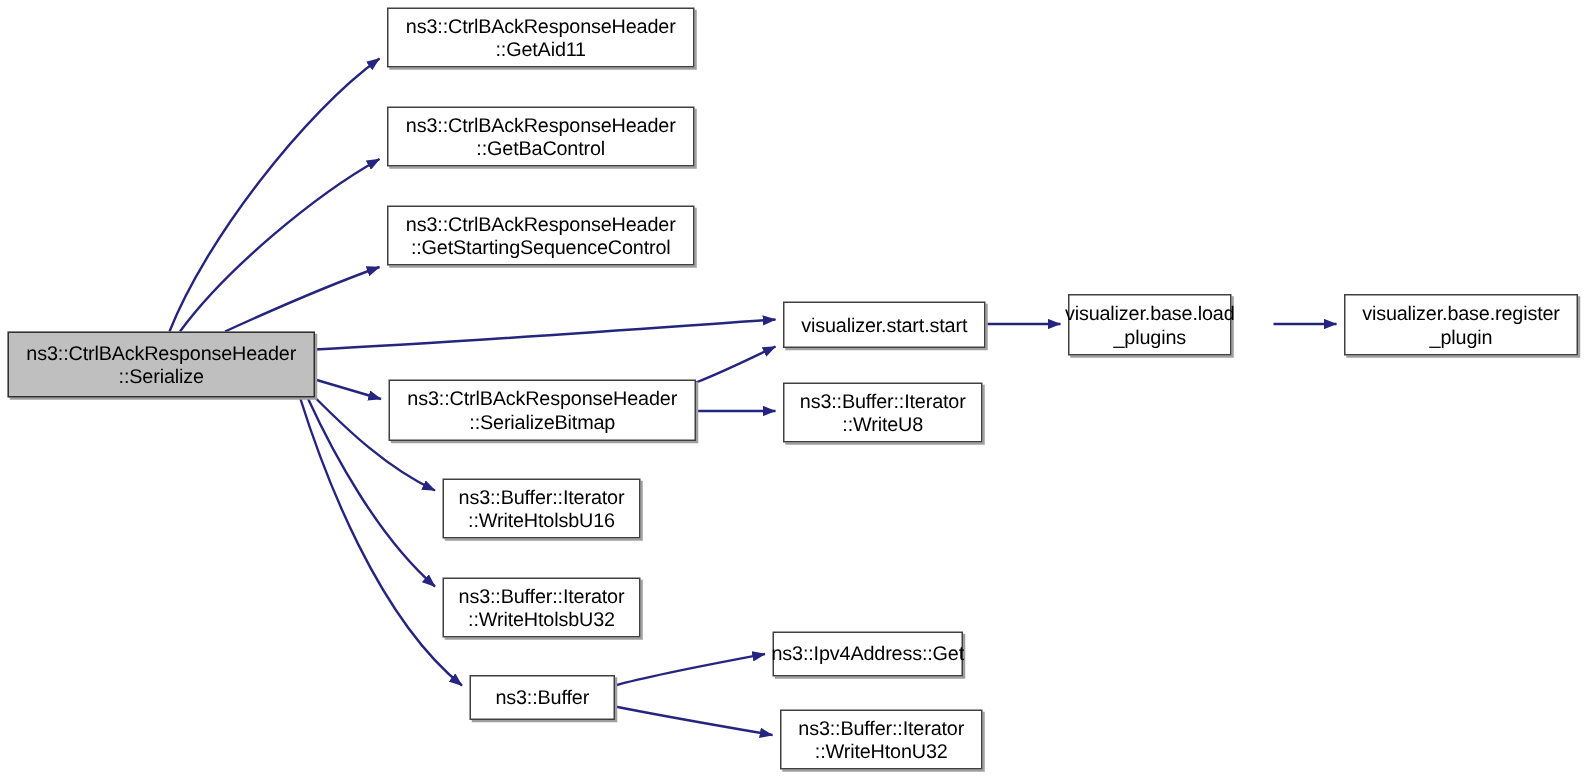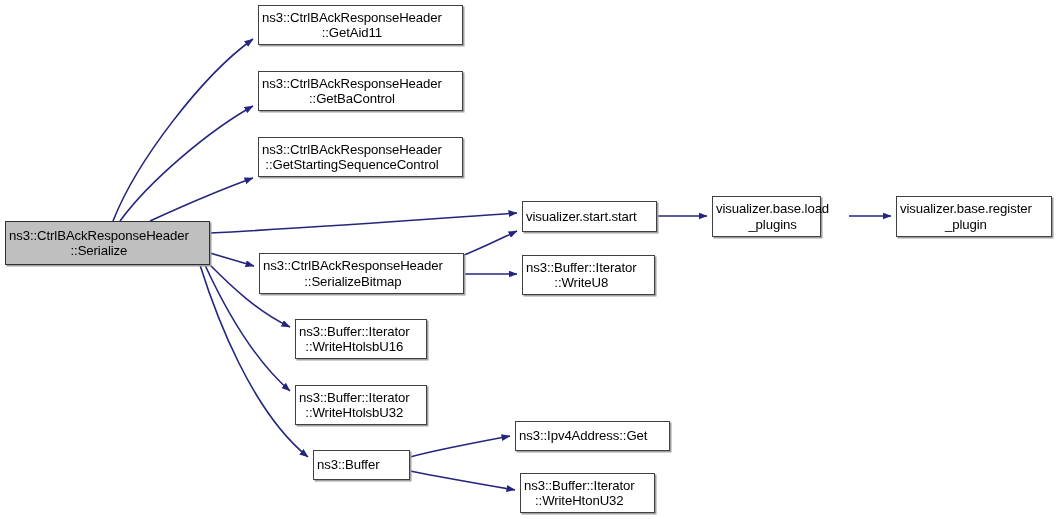--- a/index.html
+++ b/index.html
@@ -26,20 +26,21 @@
   .node {
     position: absolute;
     box-sizing: border-box;
     border: 1px solid #404040;
     background: #ffffff;
     color: #000000;
     font-size: 13.2px;
     line-height: 15.5px;
     display: flex;
     align-items: center;
+    justify-content: center;
     text-align: center;
     letter-spacing: -0.1px;
     white-space: pre-line;
     box-shadow: 1.5px 1.5px 0 0 #a0a0a0;
     z-index: 2;
   }
   .node.root {
     background: #bfbfbf;
     border-color: #303030;
   }
@@ -85,21 +86,21 @@
       <div class="node" style="left: 259px; top: 253px; width: 205px; height: 41px;"><span class="node-label">ns3::CtrlBAckResponseHeader
 ::SerializeBitmap</span></div>
       <div class="node" style="left: 295px; top: 319px; width: 132px; height: 40px;"><span class="node-label">ns3::Buffer::Iterator
 ::WriteHtolsbU16</span></div>
       <div class="node" style="left: 295px; top: 385px; width: 132px; height: 40px;"><span class="node-label">ns3::Buffer::Iterator
 ::WriteHtolsbU32</span></div>
       <div class="node" style="left: 313px; top: 450px; width: 97px; height: 30px;"><span class="node-label">ns3::Buffer</span></div>
       <div class="node" style="left: 522px; top: 201px; width: 135px; height: 31px;"><span class="node-label">visualizer.start.start</span></div>
       <div class="node" style="left: 522px; top: 255px; width: 133px; height: 40px;"><span class="node-label">ns3::Buffer::Iterator
 ::WriteU8</span></div>
-      <div class="node" style="left: 515px; top: 421px; width: 155px; height: 30px;"><span class="node-label">ns3::Ipv4Address::Get</span></div>
+      <div class="node" style="left: 515px; top: 421px; width: 127px; height: 30px;"><span class="node-label">ns3::Ipv4Address::Get</span></div>
       <div class="node" style="left: 520px; top: 473px; width: 135px; height: 40px;"><span class="node-label">ns3::Buffer::Iterator
 ::WriteHtonU32</span></div>
       <div class="node" style="left: 712px; top: 196px; width: 109px; height: 41px;"><span class="node-label">visualizer.base.load
 _plugins</span></div>
       <div class="node" style="left: 896px; top: 196px; width: 156px; height: 41px;"><span class="node-label">visualizer.base.register
 _plugin</span></div>
     </div>
 </div>
 
 </body></html>

